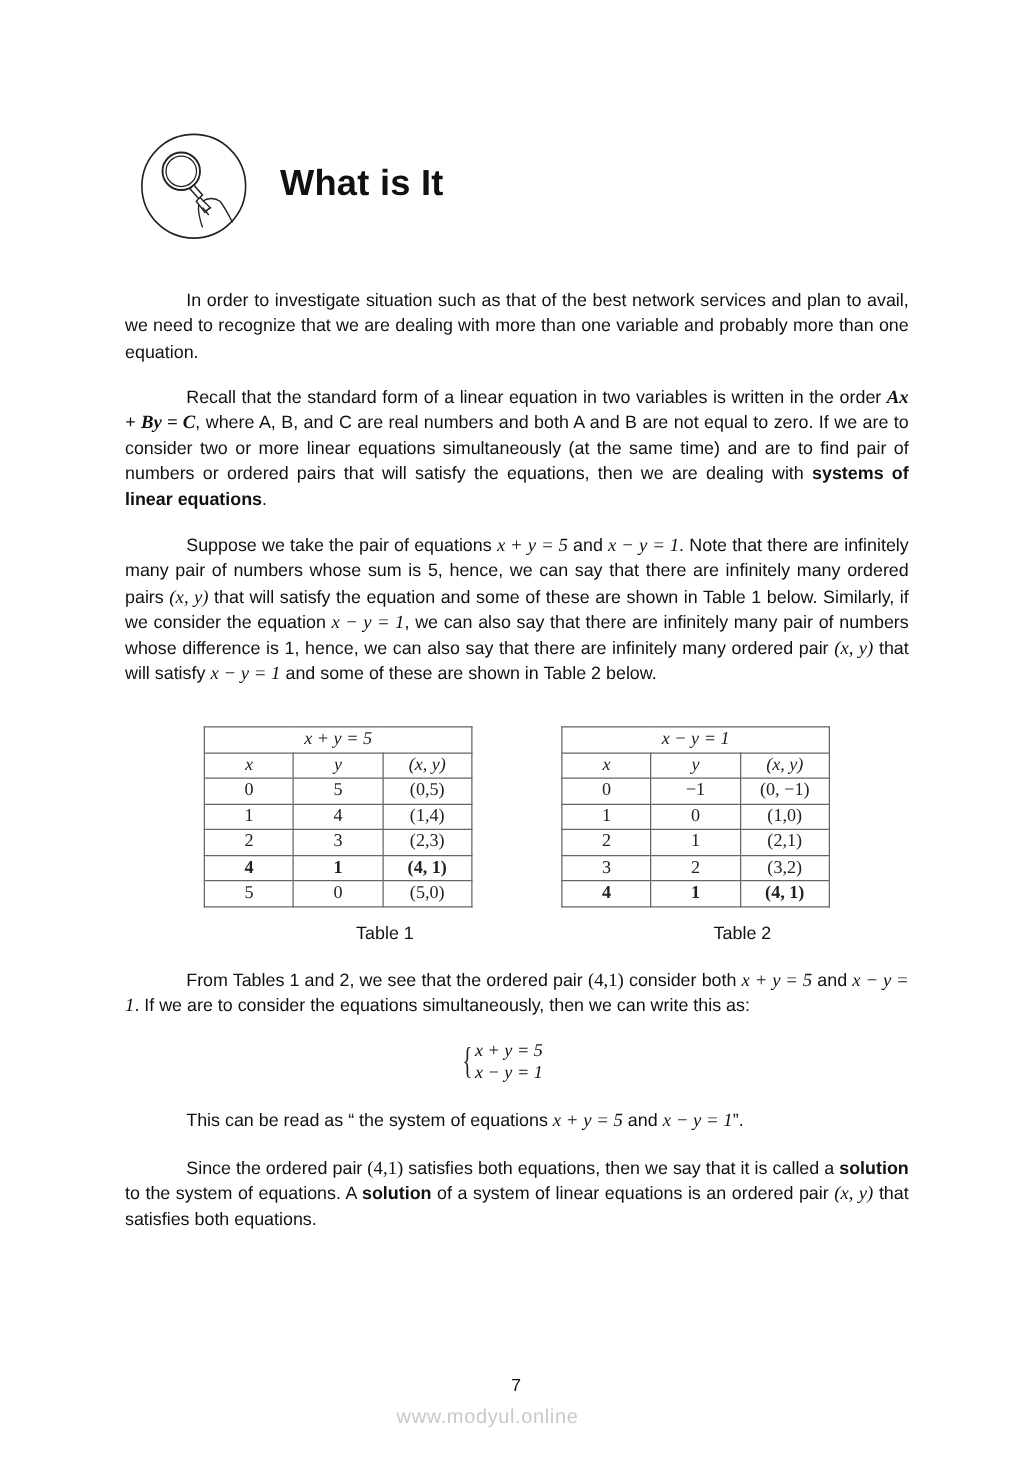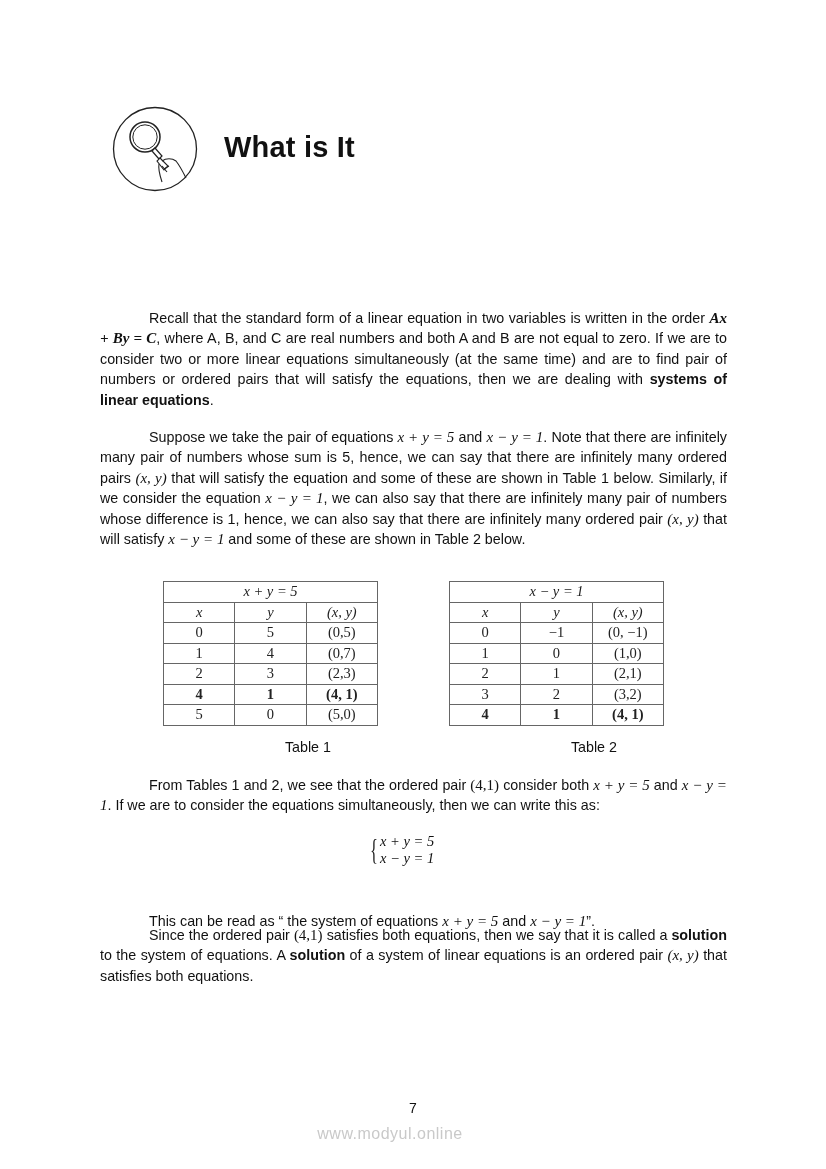--- a/index.html
+++ b/index.html
@@ -53,20 +53,21 @@
       <circle cx="43" cy="43" r="41.5" fill="#fff" stroke="#222" stroke-width="1.3"></circle>
       <circle cx="33" cy="31" r="15" fill="none" stroke="#222" stroke-width="1.5"></circle>
       <circle cx="33" cy="31" r="12.2" fill="none" stroke="#222" stroke-width="1"></circle>
       <path d="M43 42 L50 50 L47 53 L40 45 Z" fill="#fff" stroke="#222" stroke-width="1.2"></path>
       <path d="M48 52 L56 60 L52 64 L45 55 Z" fill="#fff" stroke="#222" stroke-width="1.1"></path>
       <path d="M50 55 C54 52 60 52 64 55 C68 60 72 68 74 72 M47 58 C46 63 48 70 50 76 M50 60 L55 66 M52 63 L57 60" fill="none" stroke="#222" stroke-width="1.1"></path>
     </svg>
   </div>
   <div class="title">What is It</div>
 
+  <div class="para" style="top:231px;"><span class="indent"></span><span>In order to investigate situation such as that of the best network services and plan to avail, we need to recognize that we are dealing with more than one variable and probably more than one equation.</span></div>
 
   <div class="para" style="top:308px;"><span class="indent"></span><span>Recall that the standard form of a linear equation in two variables is written in the order</span> <span class="mb">Ax + By = C</span><span>, where A, B, and C are real numbers and  both A and B are not equal to zero. If we are to consider two or more linear equations simultaneously (at the same time) and are to find pair of numbers or ordered pairs that will satisfy the equations, then we are dealing with </span><b>systems of linear equations</b><span>.</span></div>
 
   <div class="para" style="top:427px;"><span class="indent"></span><span>Suppose we take the pair of equations </span><span class="m">x + y = 5</span><span> and </span><span class="m">x − y = 1</span><span>. Note that there are infinitely many pair of numbers whose sum is 5, hence, we can say that there are infinitely many ordered pairs </span><span class="m">(x, y)</span><span> that will satisfy the equation and some of these are shown in Table 1 below. Similarly, if we consider the equation </span><span class="m">x − y = 1</span><span>, we can also say that there are infinitely many pair of numbers whose difference is 1, hence, we can also say that there are infinitely many ordered pair </span><span class="m">(x, y)</span><span> that will satisfy </span><span class="m">x − y = 1</span><span> and some of these are shown in Table 2 below.</span></div>
 
   <table class="vt" id="table1">
     <colgroup>
         <col>
         <col>
         <col>
@@ -81,21 +82,21 @@
       <td class="hd">(x, y)</td>
     </tr>
     <tr>
       <td>0</td>
       <td>5</td>
       <td>(0,5)</td>
     </tr>
     <tr>
       <td>1</td>
       <td>4</td>
-      <td>(0,7)</td>
+      <td>(1,4)</td>
     </tr>
     <tr>
       <td>2</td>
       <td>3</td>
       <td>(2,3)</td>
     </tr>
     <tr class="bold">
       <td>4</td>
       <td>1</td>
       <td>(4, 1)</td>
@@ -154,19 +155,19 @@
   <div class="caption" id="cap2">Table 2</div>
 
   <div class="para" style="top:775px;"><span class="indent"></span><span>From Tables 1 and 2, we see that the ordered pair </span><span class="mr">(4,1)</span><span> consider both </span><span class="m">x + y = 5</span><span> and </span><span class="m">x − y = 1</span><span>. If we are to consider the equations simultaneously, then we can write this as:</span></div>
 
   <div class="system">
     <span class="brace">{</span>
     <div class="eq">x + y = 5</div>
     <div class="eq">x − y = 1</div>
   </div>
 
-  <div class="para" style="top:887px;margin-top:24px;"><span class="indent"></span><span>This can be read as “ the system of equations </span><span class="m">x + y = 5</span><span> and </span><span class="m">x − y = 1</span><span>”.</span></div>
+  <div class="para" style="top:887px;"><span class="indent"></span><span>This can be read as “ the system of equations </span><span class="m">x + y = 5</span><span> and </span><span class="m">x − y = 1</span><span>”.</span></div>
 
   <div class="para" style="top:925px;"><span class="indent"></span><span>Since the ordered pair </span><span class="mr">(4,1)</span><span> satisfies both equations, then we say that it is called a </span><b>solution</b><span> to the system of equations. A </span><b>solution</b><span> of a system of linear equations is an ordered pair </span><span class="m">(x, y)</span><span> that satisfies both equations.</span></div>
 
   <div class="page-number">7</div>
   <div class="watermark">www.modyul.online</div>
 </div>
 
 </body></html>

